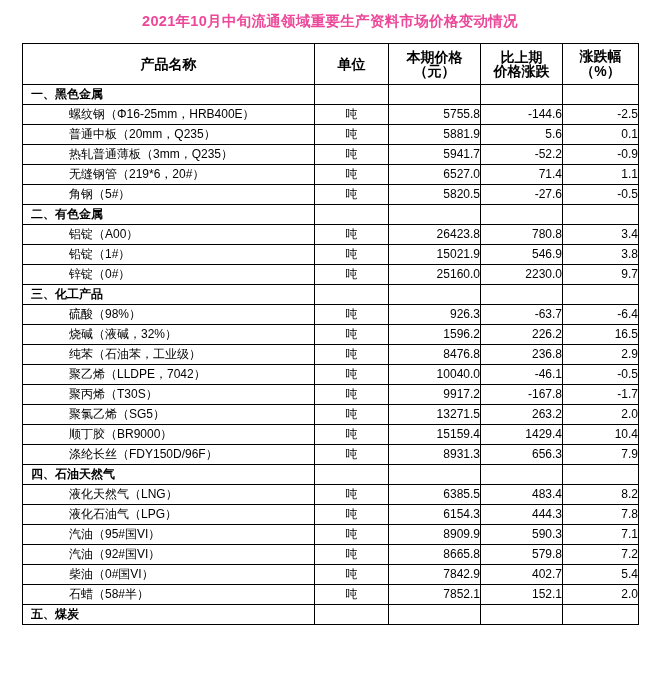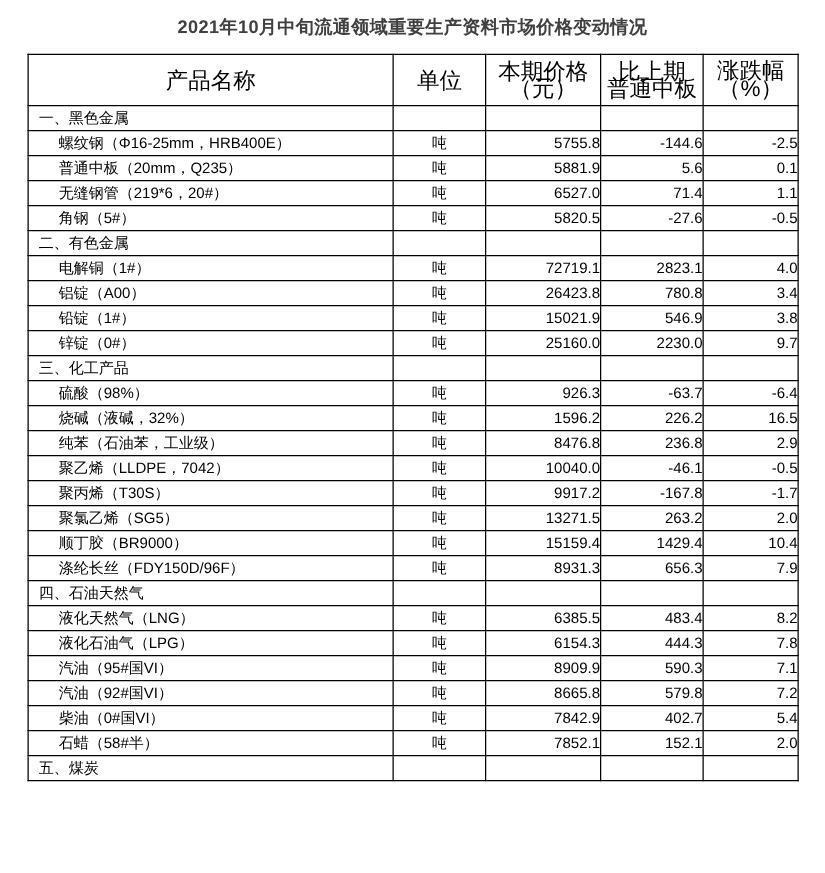--- a/index.html
+++ b/index.html
@@ -16,65 +16,65 @@
   }
   .page {
     width: 660px;
     box-sizing: border-box;
     padding: 0 22px;
   }
   .doc-title {
     text-align: center;
     font-size: 14.5px;
     font-weight: bold;
-    color: #404040;
+    color: #ec4899;
     padding: 12px 0 12px 0;
     letter-spacing: 0.3px;
   }
   table.price-table {
     width: 616px;
     border-collapse: collapse;
     table-layout: fixed;
     font-size: 12px;
   }
   table.price-table th,
   table.price-table td {
     border: 1px solid #000000;
     padding: 0;
     vertical-align: middle;
   }
   thead th {
-    font-weight: normal;
+    font-weight: bold;
     text-align: center;
     height: 40px;
     line-height: 15px;
-    font-size: 18px;
+    font-size: 14px;
   }
   .col-name { width: 292px; }
   .col-unit { width: 74px; }
   .col-price { width: 92px; }
   .col-change { width: 82px; }
   .col-rate { width: 76px; }
 
   tbody td {
     height: 19px;
     line-height: 19px;
     font-size: 12px;
   }
   td.name {
     text-align: left;
     padding-left: 8px;
     white-space: nowrap;
   }
   td.name.group {
-    font-weight: normal;
+    font-weight: bold;
     padding-left: 8px;
   }
   td.name.item {
-    padding-left: 24px;
+    padding-left: 46px;
   }
   td.unit {
     text-align: center;
   }
   td.num {
     text-align: right;
     padding-right: 10px;
     font-family: "Liberation Sans", sans-serif;
   }
   .hdr-two-line {
@@ -99,21 +99,21 @@
     <thead>
       <tr>
         <th>产品名称</th>
         <th>单位</th>
         <th>
           <span class="hdr-two-line">本期价格</span>
           <span class="hdr-two-line">（元）</span>
         </th>
         <th>
           <span class="hdr-two-line">比上期</span>
-          <span class="hdr-two-line">普通中板</span>
+          <span class="hdr-two-line">价格涨跌</span>
         </th>
         <th>涨跌幅（%）</th>
       </tr>
     </thead>
     <tbody id="table-body">
         <tr>
           <td class="name group">一、黑色金属</td>
           <td class="unit"></td>
           <td class="num"></td>
           <td class="num"></td>
@@ -127,46 +127,46 @@
           <td class="num">-2.5</td>
         </tr>
         <tr>
           <td class="name item">普通中板（20mm，Q235）</td>
           <td class="unit">吨</td>
           <td class="num">5881.9</td>
           <td class="num">5.6</td>
           <td class="num">0.1</td>
         </tr>
         <tr>
+          <td class="name item">热轧普通薄板（3mm，Q235）</td>
+          <td class="unit">吨</td>
+          <td class="num">5941.7</td>
+          <td class="num">-52.2</td>
+          <td class="num">-0.9</td>
+        </tr>
+        <tr>
           <td class="name item">无缝钢管（219*6，20#）</td>
           <td class="unit">吨</td>
           <td class="num">6527.0</td>
           <td class="num">71.4</td>
           <td class="num">1.1</td>
         </tr>
         <tr>
           <td class="name item">角钢（5#）</td>
           <td class="unit">吨</td>
           <td class="num">5820.5</td>
           <td class="num">-27.6</td>
           <td class="num">-0.5</td>
         </tr>
         <tr>
           <td class="name group">二、有色金属</td>
           <td class="unit"></td>
           <td class="num"></td>
           <td class="num"></td>
           <td class="num"></td>
-        </tr>
-        <tr>
-          <td class="name item">电解铜（1#）</td>
-          <td class="unit">吨</td>
-          <td class="num">72719.1</td>
-          <td class="num">2823.1</td>
-          <td class="num">4.0</td>
         </tr>
         <tr>
           <td class="name item">铝锭（A00）</td>
           <td class="unit">吨</td>
           <td class="num">26423.8</td>
           <td class="num">780.8</td>
           <td class="num">3.4</td>
         </tr>
         <tr>
           <td class="name item">铅锭（1#）</td>

